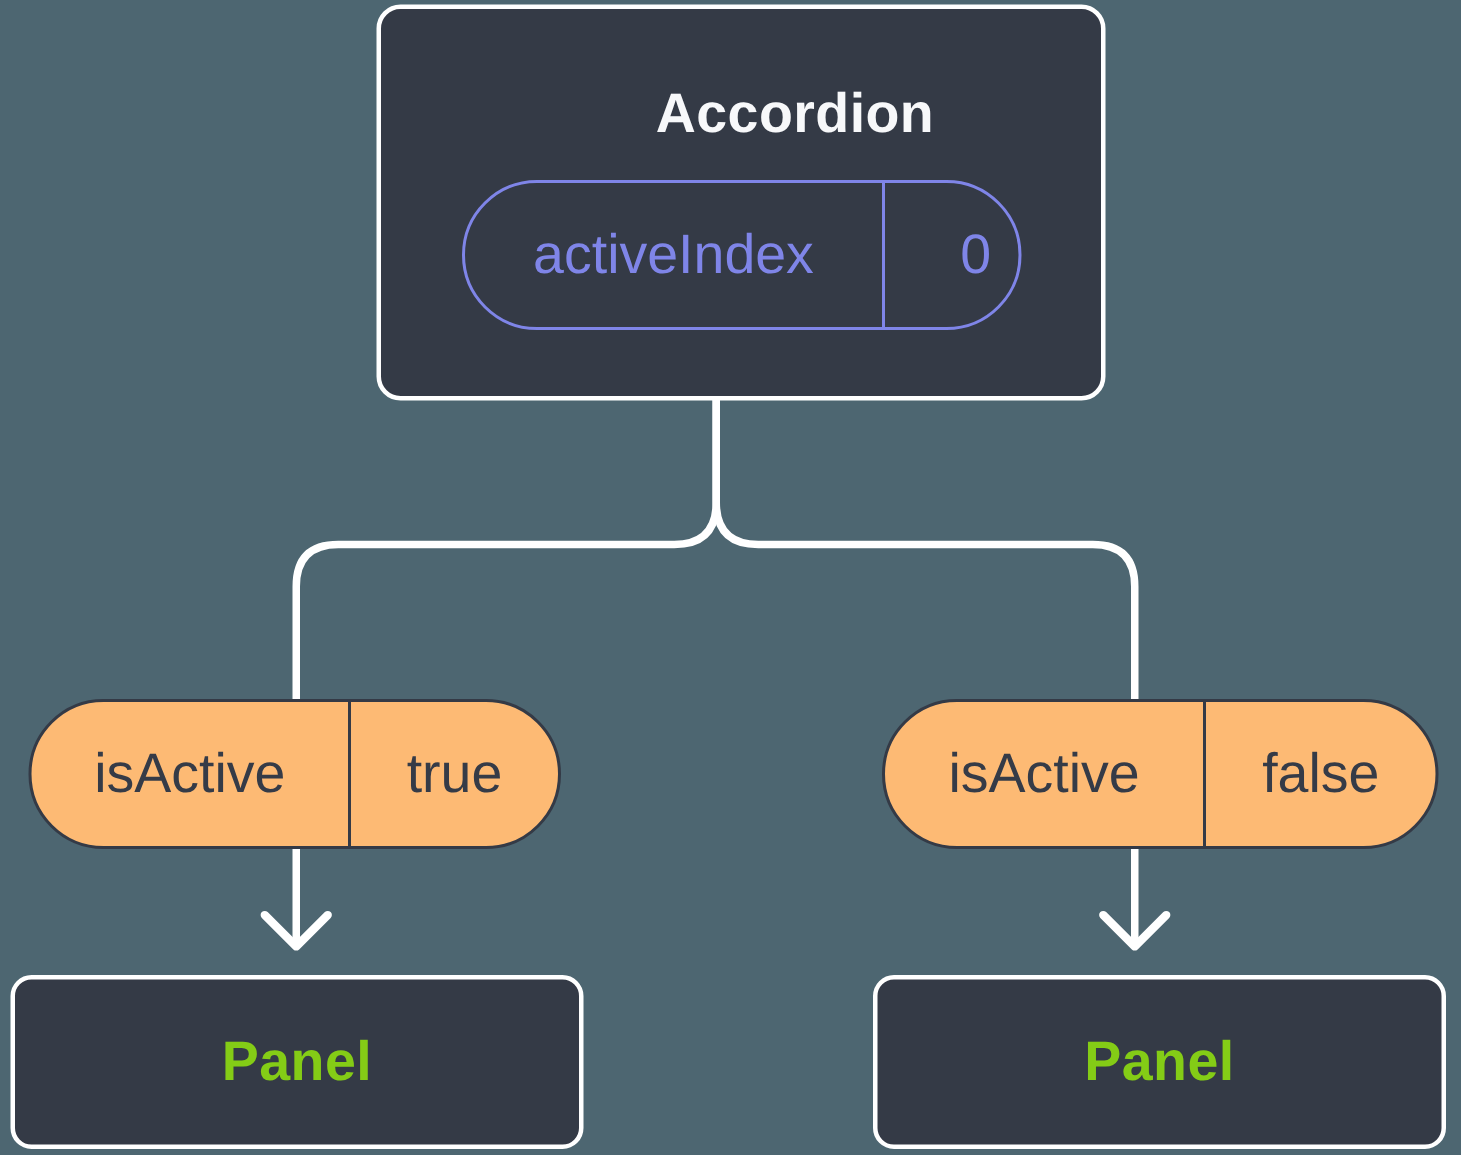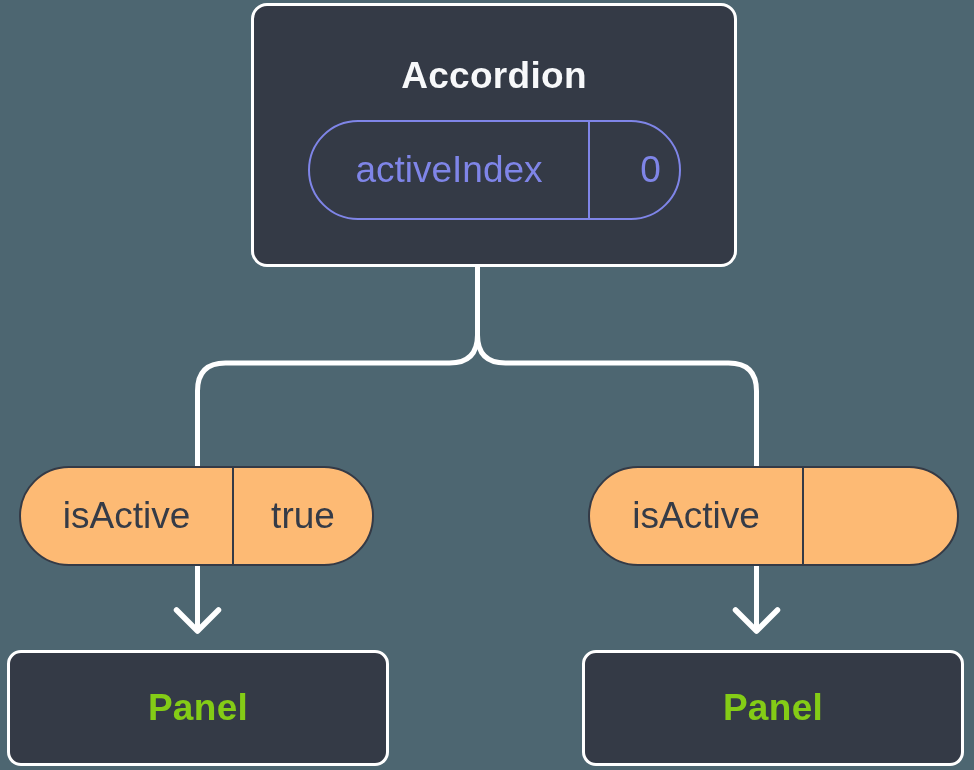--- a/index.html
+++ b/index.html
@@ -42,20 +42,21 @@
   .node-title {
     position: absolute;
     left: 0; top: 48px;
     width: 100%;
     text-align: center;
     color: #f7f8fa;
     font-size: 37px;
     font-weight: 600;
     line-height: 44px;
     letter-spacing: 0.3px;
+    padding-left: 36px;
   }
   .prop-pill {
     position: absolute;
     left: 54px; top: 114px;
     width: 373px; height: 100px;
     border: 2.5px solid #7f85e8;
     border-radius: 52px;
     box-sizing: border-box;
     display: flex;
     align-items: stretch;
@@ -145,20 +146,21 @@
     </div>
   </div>
 
   <div class="value-pill value-pill-left">
     <div class="pill-key">isActive</div>
     <div class="pill-val">true</div>
   </div>
 
   <div class="value-pill value-pill-right">
     <div class="pill-key">isActive</div>
+    <div class="pill-val">false</div>
   </div>
 
   <div class="node node-panel node-panel-left">
     <span>Panel</span>
   </div>
 
   <div class="node node-panel node-panel-right">
     <span>Panel</span>
   </div>
 

